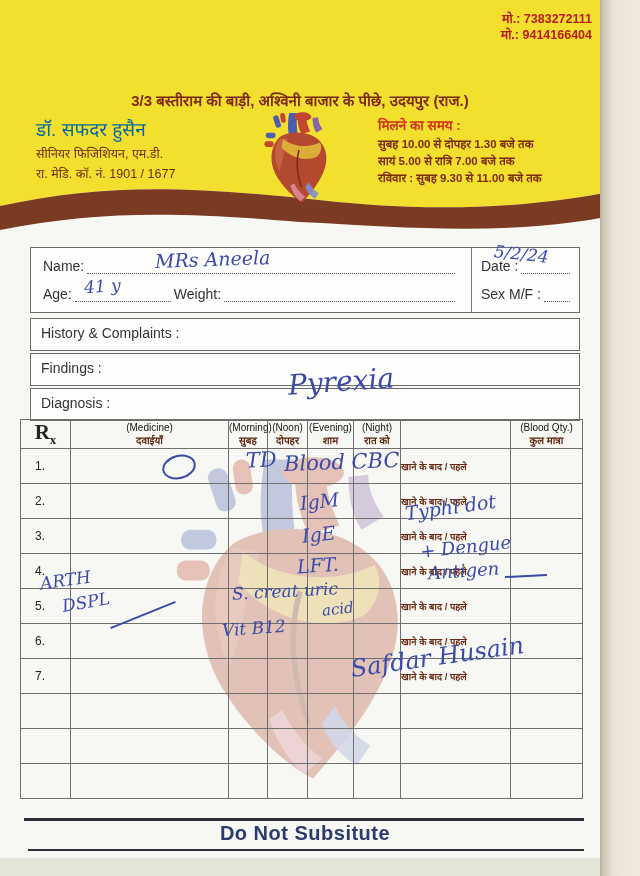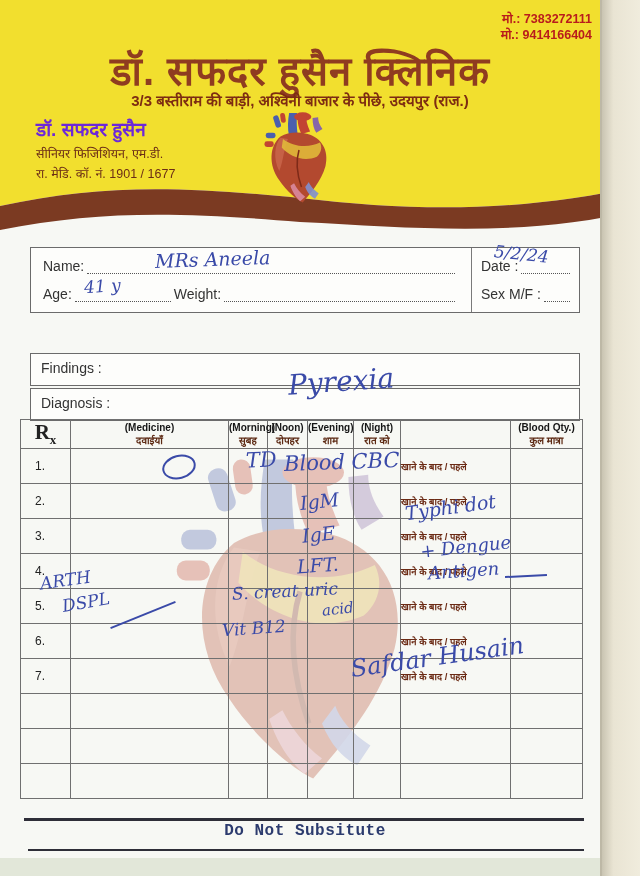--- a/index.html
+++ b/index.html
@@ -5,21 +5,21 @@
   html,body{margin:0;padding:0;background:#888;}
   .page{position:relative;width:640px;height:876px;background:#f7f8f4;overflow:hidden;
         font-family:"Liberation Sans",sans-serif;}
   
   .header-svg{position:absolute;left:0;top:0;z-index:1;}
   .hdr{position:absolute;z-index:2;}
   .phones{right:48px;top:12px;text-align:right;color:#b91c1c;font-weight:bold;font-size:12.5px;line-height:1.25;}
   .clinic-title{left:0;top:42px;width:600px;text-align:center;color:#8f3c20;font-weight:bold;font-size:40px;letter-spacing:1px;}
   .clinic-address{left:0;top:90px;width:600px;text-align:center;color:#7d2c12;font-weight:bold;font-size:15px;}
   .doc-block{left:36px;top:116px;width:230px;}
-  .doc-name{color:#6d28d9;font-weight:bold;font-size:19px;}
+  .doc-name{color:#0369a1;font-weight:normal;font-size:19px;}
   .doc-sub{color:#6b2d16;font-weight:normal;font-size:12.5px;margin-top:3px;}
   .timing{left:378px;top:116px;width:225px;}
   .timing-head{color:#d5301c;font-weight:bold;font-size:13.5px;}
   .timing-line{color:#7c2c14;font-weight:bold;font-size:11.5px;margin-top:2px;}
   .heart-sm{position:absolute;left:262px;top:110px;width:74px;height:96px;z-index:2;}
   
   .edge-right{position:absolute;right:0;top:0;width:38px;height:876px;z-index:50;
               background:linear-gradient(90deg,#c9c4b2 0,#e9e4d3 30%,#f0ecdd 100%);
               border-left:2px solid #bdb8a6;}
   .edge-bottom{position:absolute;left:0;top:858px;width:640px;height:18px;background:#e2e7d9;z-index:40;}
@@ -31,37 +31,37 @@
   .dots{border-bottom:1.6px dotted #555;height:1.05em;flex:1 1 auto;margin:0 3px;}
   .dots-fixed{border-bottom:1.6px dotted #555;height:1.05em;margin:0 3px;}
   .secbox{left:30px;width:548px;height:31px;}
   .seclabel{position:absolute;left:10px;top:6px;font-size:14px;color:#333;}
   
   table.rx{position:absolute;left:20px;top:419px;width:562px;border-collapse:collapse;
            table-layout:fixed;z-index:3;background:transparent;}
   table.rx th,table.rx td{border:1px solid #707070;padding:0;vertical-align:middle;}
   table.rx thead tr{height:24px;}
   table.rx tbody tr{height:35px;}
-  .th-en{display:block;color:#151515;font-weight:bold;font-size:10px;text-align:center;}
+  .th-en{display:block;color:#151515;font-weight:normal;font-size:10px;text-align:center;}
   .th-hi{display:block;color:#5d2a14;font-weight:bold;font-size:10px;text-align:center;}
   .rx-symbol{font-family:"Liberation Serif",serif;font-size:21px;font-weight:bold;color:#222;text-align:center;}
   .rx-symbol sub{font-size:13px;}
   .rownum{font-size:12px;color:#222;text-align:left;padding-left:14px !important;}
   .foodcell{font-size:9.5px;color:#6b2a14;font-weight:bold;}
   
   .heart-wm{position:absolute;left:168px;top:452px;width:264px;height:336px;opacity:.3;z-index:2;}
   
   .hw{position:absolute;font-family:"DejaVu Serif",serif;font-style:italic;color:#3a4aa8;
       z-index:10;white-space:nowrap;line-height:1;}
   .stroke{position:absolute;background:#3a4aa8;z-index:10;}
   .loop{position:absolute;border:2px solid #3a4aa8;border-radius:50%;z-index:10;}
   
   .footer-line{position:absolute;z-index:5;background:#2e2e38;}
   .footer-text{position:absolute;left:0;top:822px;width:610px;text-align:center;z-index:5;
-               font-family:Liberation Mono, monospace;font-weight:bold;font-size:16px;color:#2c3b6e;letter-spacing:.5px;}
+               font-family:Liberation Sans, sans-serif;font-weight:bold;font-size:20px;color:#2c3b6e;letter-spacing:.5px;}
 </style>
 </head>
 <body>
 
 <div class="page">
 
   <svg width="0" height="0" style="position:absolute">
     <symbol id="heartsym" viewBox="0 0 120 150">
       <path d="M44,2 C42,14 41,26 44,40 L58,38 C56,24 56,10 57,2 Z" fill="#4a5fae"></path>
       <rect x="20" y="6" width="9" height="20" rx="4" fill="#4a5fae" transform="rotate(-18 24 16)"></rect>
@@ -85,33 +85,38 @@
     <path d="M0,0 H640 V120 C620,140 610,170 604,200 L640,200 V0 Z" fill="#f6ea86" opacity=".55"></path>
     <path d="M0,206 C100,184 180,186 300,198 C420,212 520,212 640,186
              L640,210 C520,238 420,228 300,222 C180,212 100,210 0,230 Z" fill="#7b3a22"></path>
   </svg>
 
   <div class="hdr phones">
     <div>मो.: 7383272111</div>
     <div>मो.: 9414166404</div>
   </div>
 
-  <div class="hdr clinic-title">डॉ. सफदर हुसैन क्लिनिक</div>
   <div class="hdr clinic-address">3/3 बस्तीराम की बाड़ी, अश्विनी बाजार के पीछे, उदयपुर (राज.)</div>
 
   <div class="hdr doc-block">
     <div class="doc-name">डॉ. सफदर हुसैन</div>
     <div class="doc-sub">सीनियर फिजिशियन, एम.डी.</div>
     <div class="doc-sub">रा. मेडि. कॉ. नं. 1901 / 1677</div>
   </div>
 
   <svg class="heart-sm" viewBox="0 0 120 150">
     <use href="#heartsym"></use>
   </svg>
 
+  <div class="hdr timing">
+    <div class="timing-head">मिलने का समय :</div>
+    <div class="timing-line">सुबह 10.00 से दोपहर 1.30 बजे तक</div>
+    <div class="timing-line">सायं 5.00 से रात्रि 7.00 बजे तक</div>
+    <div class="timing-line">रविवार : सुबह 9.30 से 11.00 बजे तक</div>
+  </div>
 
   <div class="box patient-box">
     <div class="pdivider"></div>
     <div class="pline" style="left:12px;top:10px;width:415px;">
       <span>Name:</span>
       <span class="dots"></span>
     </div>
     <div class="pline" style="left:450px;top:10px;width:92px;text-align:right;">
       <span>Date :</span>
       <span class="dots"></span>
@@ -121,20 +126,23 @@
       <span class="dots-fixed" style="width:96px;"></span>
       <span>Weight:</span>
       <span class="dots"></span>
     </div>
     <div class="pline" style="left:450px;top:38px;width:92px;">
       <span>Sex M/F :</span>
       <span class="dots"></span>
     </div>
   </div>
 
+  <div class="box secbox" style="top:318px;">
+    <span class="seclabel">History &amp; Complaints :</span>
+  </div>
   <div class="box secbox" style="top:353px;">
     <span class="seclabel">Findings :</span>
   </div>
   <div class="box secbox" style="top:388px;">
     <span class="seclabel">Diagnosis :</span>
   </div>
 
   <svg class="heart-wm" viewBox="0 0 120 150">
     <use href="#heartsym"></use>
   </svg>

